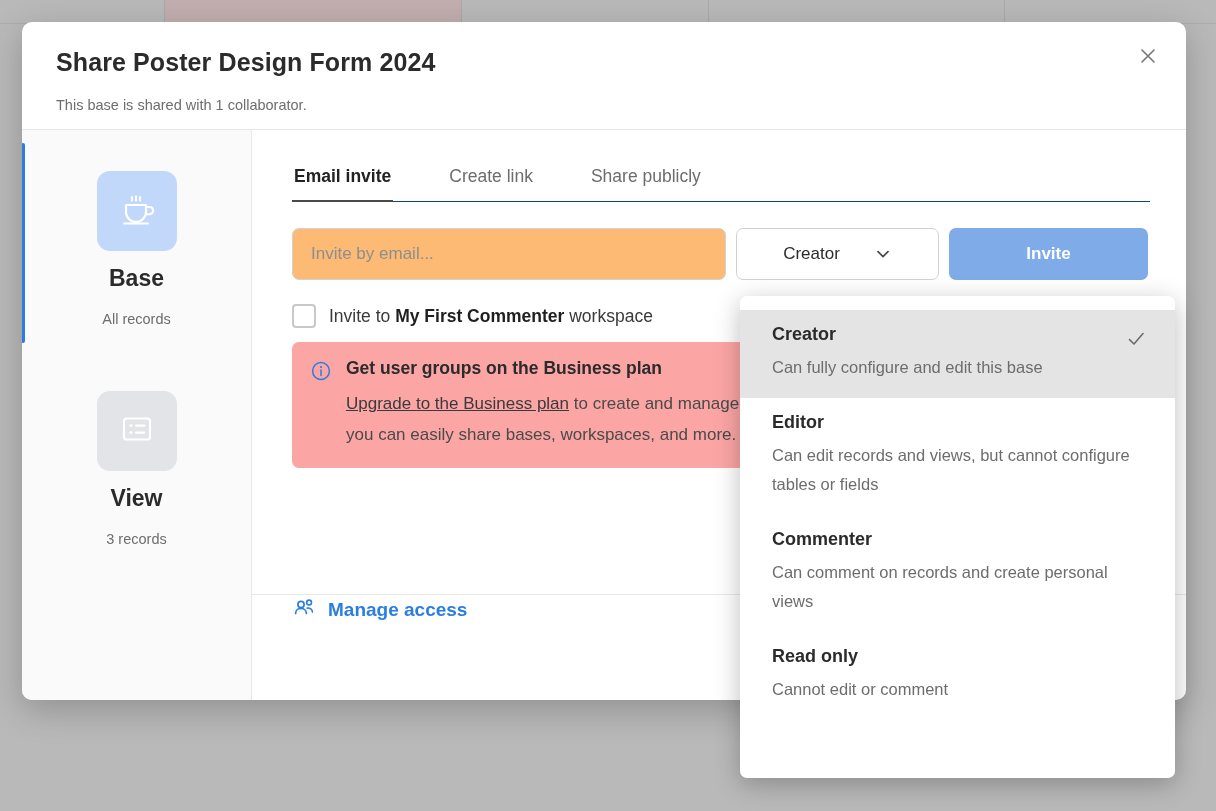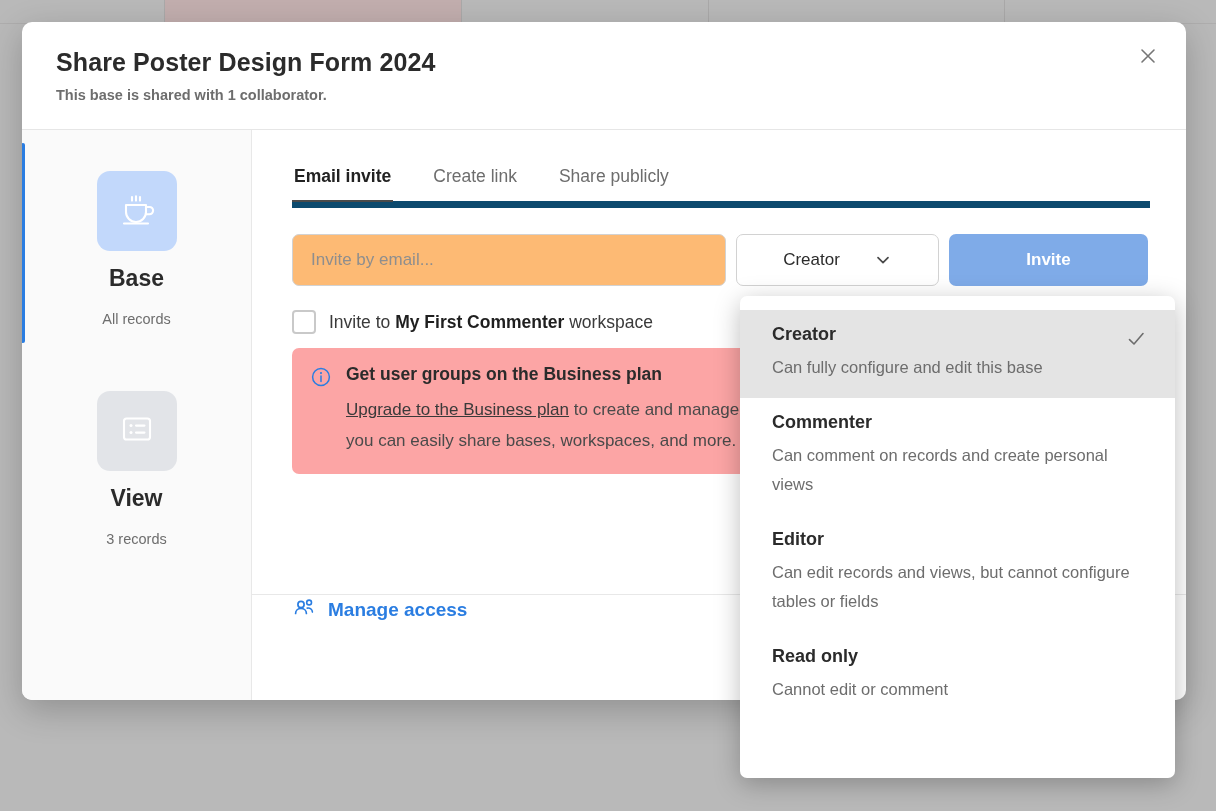--- a/index.html
+++ b/index.html
@@ -52,24 +52,23 @@
     border-bottom: 1px solid #e6e6e6;
     padding: 26px 48px 0 34px;
   }
   .modal-title {
     font-size: 25px;
     font-weight: bold;
     color: #2b2b2b;
     letter-spacing: .1px;
   }
   .modal-subtitle {
-    margin-top: 10px;
+    margin-top: 20px;
     font-size: 14.5px;
     color: #6d6d6d;
-    font-weight: bold;
   }
   .close-btn {
     position: absolute;
     top: 16px;
     right: 20px;
     width: 36px;
     height: 36px;
     display: flex;
     align-items: center;
     justify-content: center;
@@ -140,22 +139,22 @@
     flex: 1;
     min-width: 0;
   }
   .main-inner {
     padding: 28px 36px 0 40px;
   }
 
   
   .tabs {
     display: flex;
-    gap: 38px;
-    border-bottom: 7px solid #0c4a6e;
+    gap: 54px;
+    border-bottom: 1px solid #0c4a6e;
   }
   .tab {
     position: relative;
     padding: 8px 2px 14px 2px;
     font-size: 17.5px;
     color: #6d6d6d;
     cursor: pointer;
     white-space: nowrap;
   }
   .tab.active {
@@ -469,27 +468,27 @@
     <div class="role-opt-name">Creator</div>
     <div class="role-opt-desc">Can fully configure and edit this base</div>
     <span class="role-check">
       <svg width="22" height="22" viewBox="0 0 22 22" fill="none">
         <path d="M4.5 11.6 L9 16 L18 5.6" stroke="#6d6d6d" stroke-width="1.6" stroke-linecap="round" stroke-linejoin="round"></path>
       </svg>
     </span>
   </div>
 
   <div class="role-opt">
+    <div class="role-opt-name">Editor</div>
+    <div class="role-opt-desc">Can edit records and views, but cannot configure tables or fields</div>
+  </div>
+
+  <div class="role-opt">
     <div class="role-opt-name">Commenter</div>
     <div class="role-opt-desc">Can comment on records and create personal views</div>
-  </div>
-
-  <div class="role-opt">
-    <div class="role-opt-name">Editor</div>
-    <div class="role-opt-desc">Can edit records and views, but cannot configure tables or fields</div>
   </div>
 
   <div class="role-opt">
     <div class="role-opt-name">Read only</div>
     <div class="role-opt-desc">Cannot edit or comment</div>
   </div>
 
 </div>
 
 </body></html>

